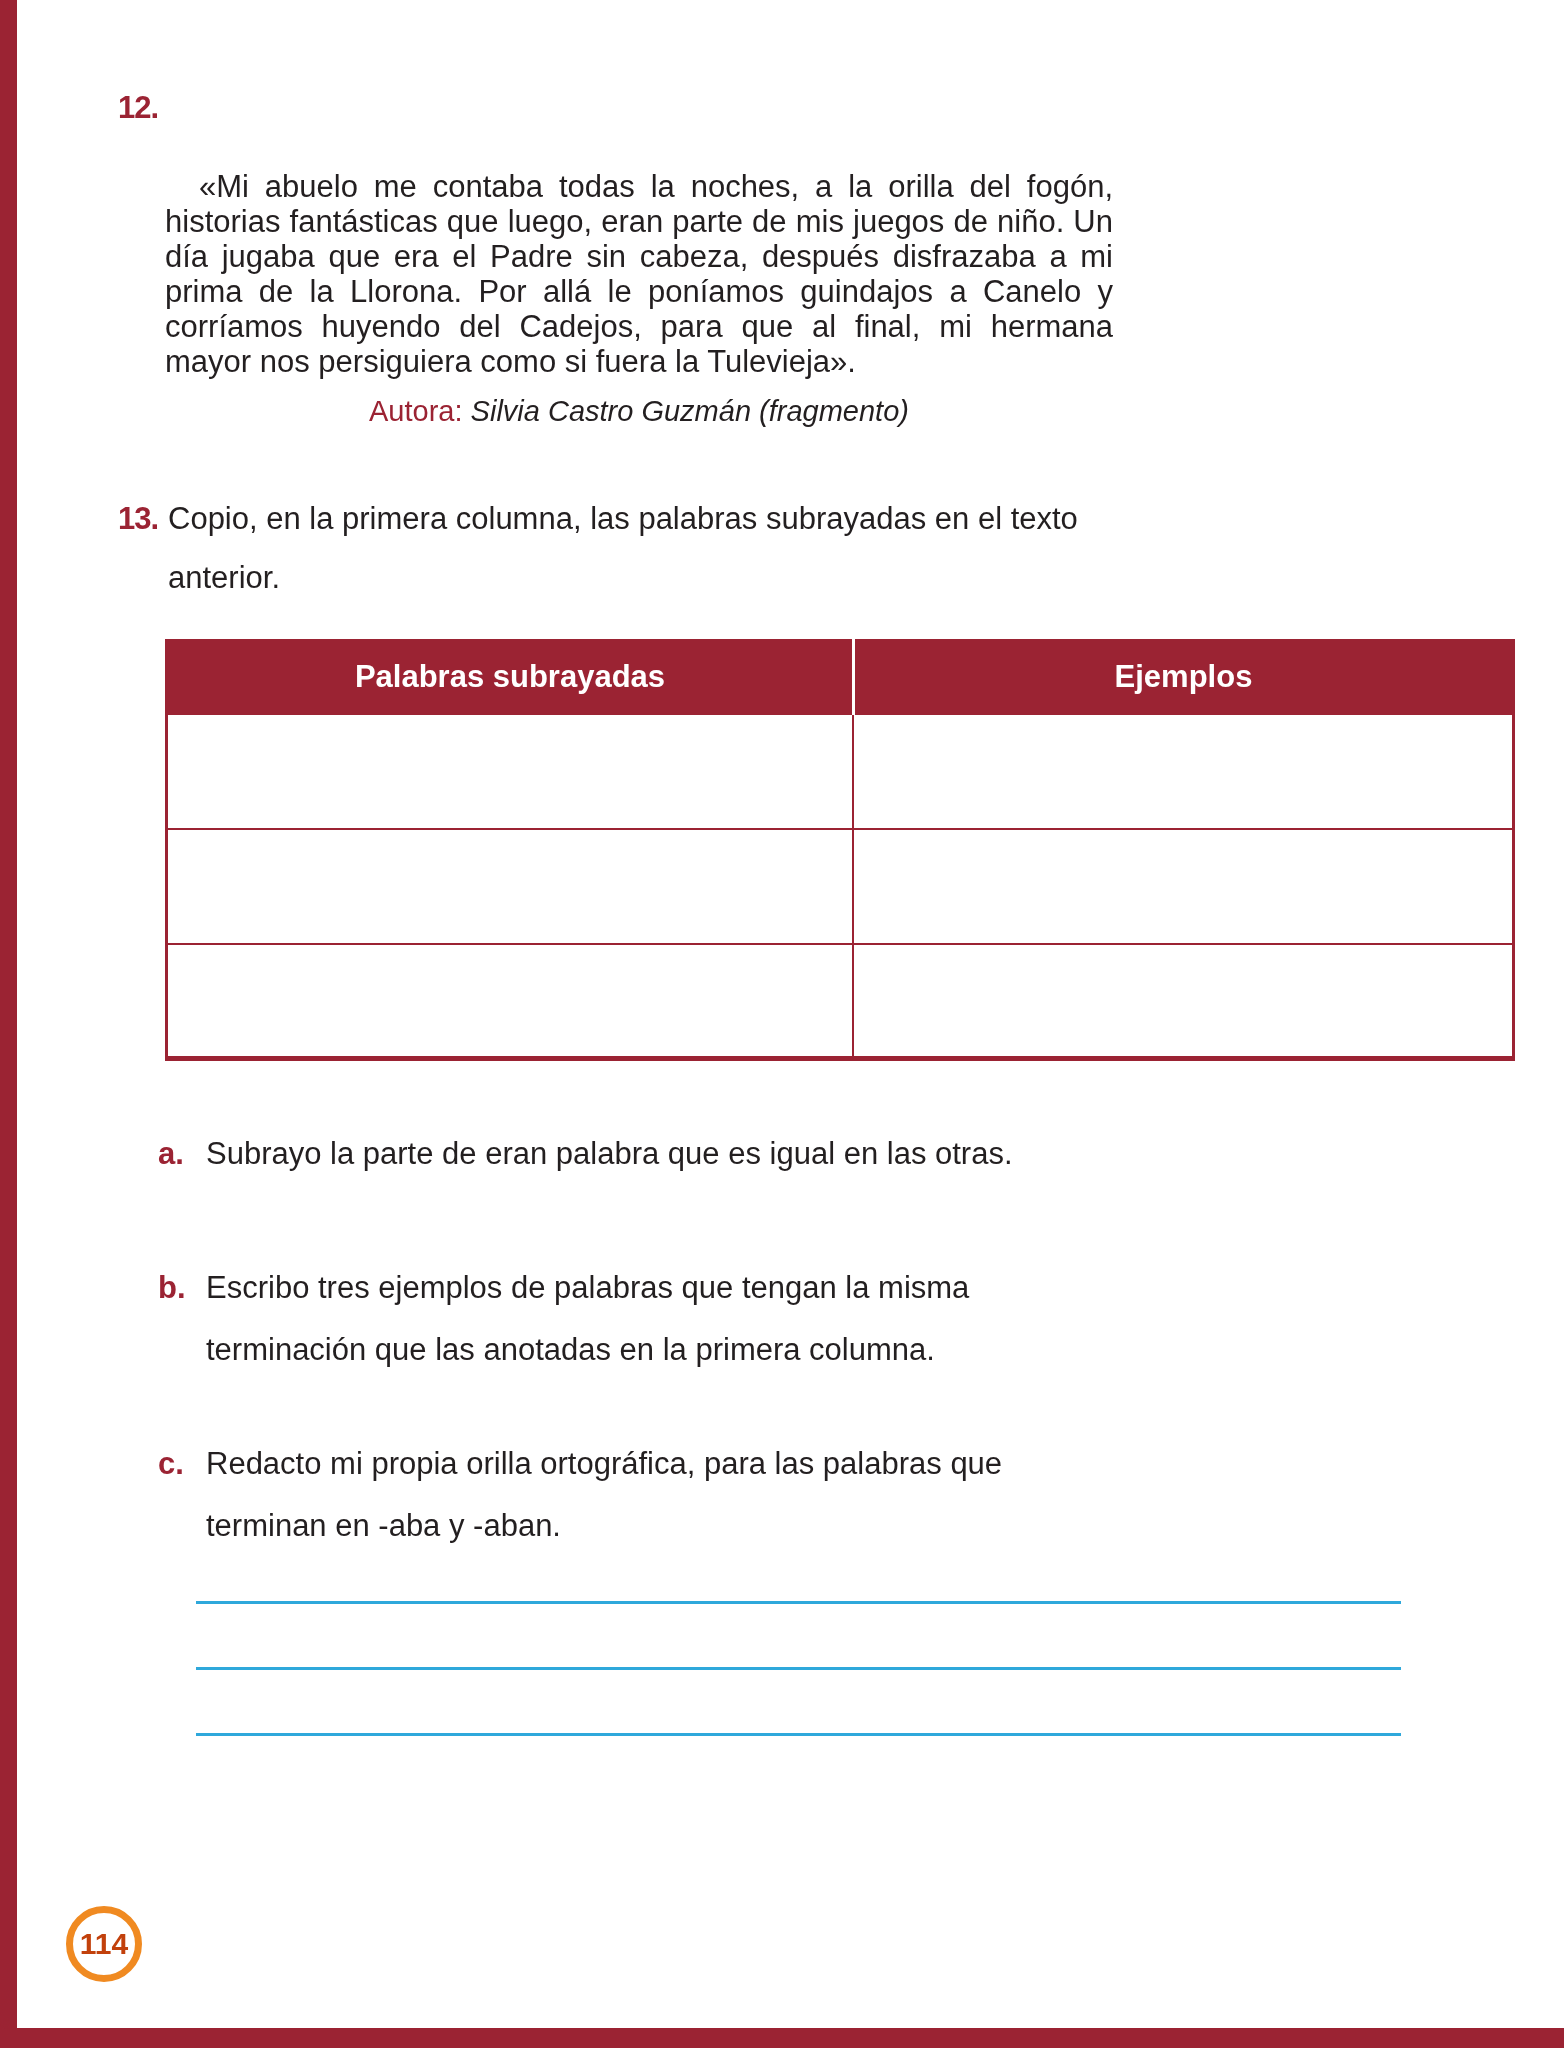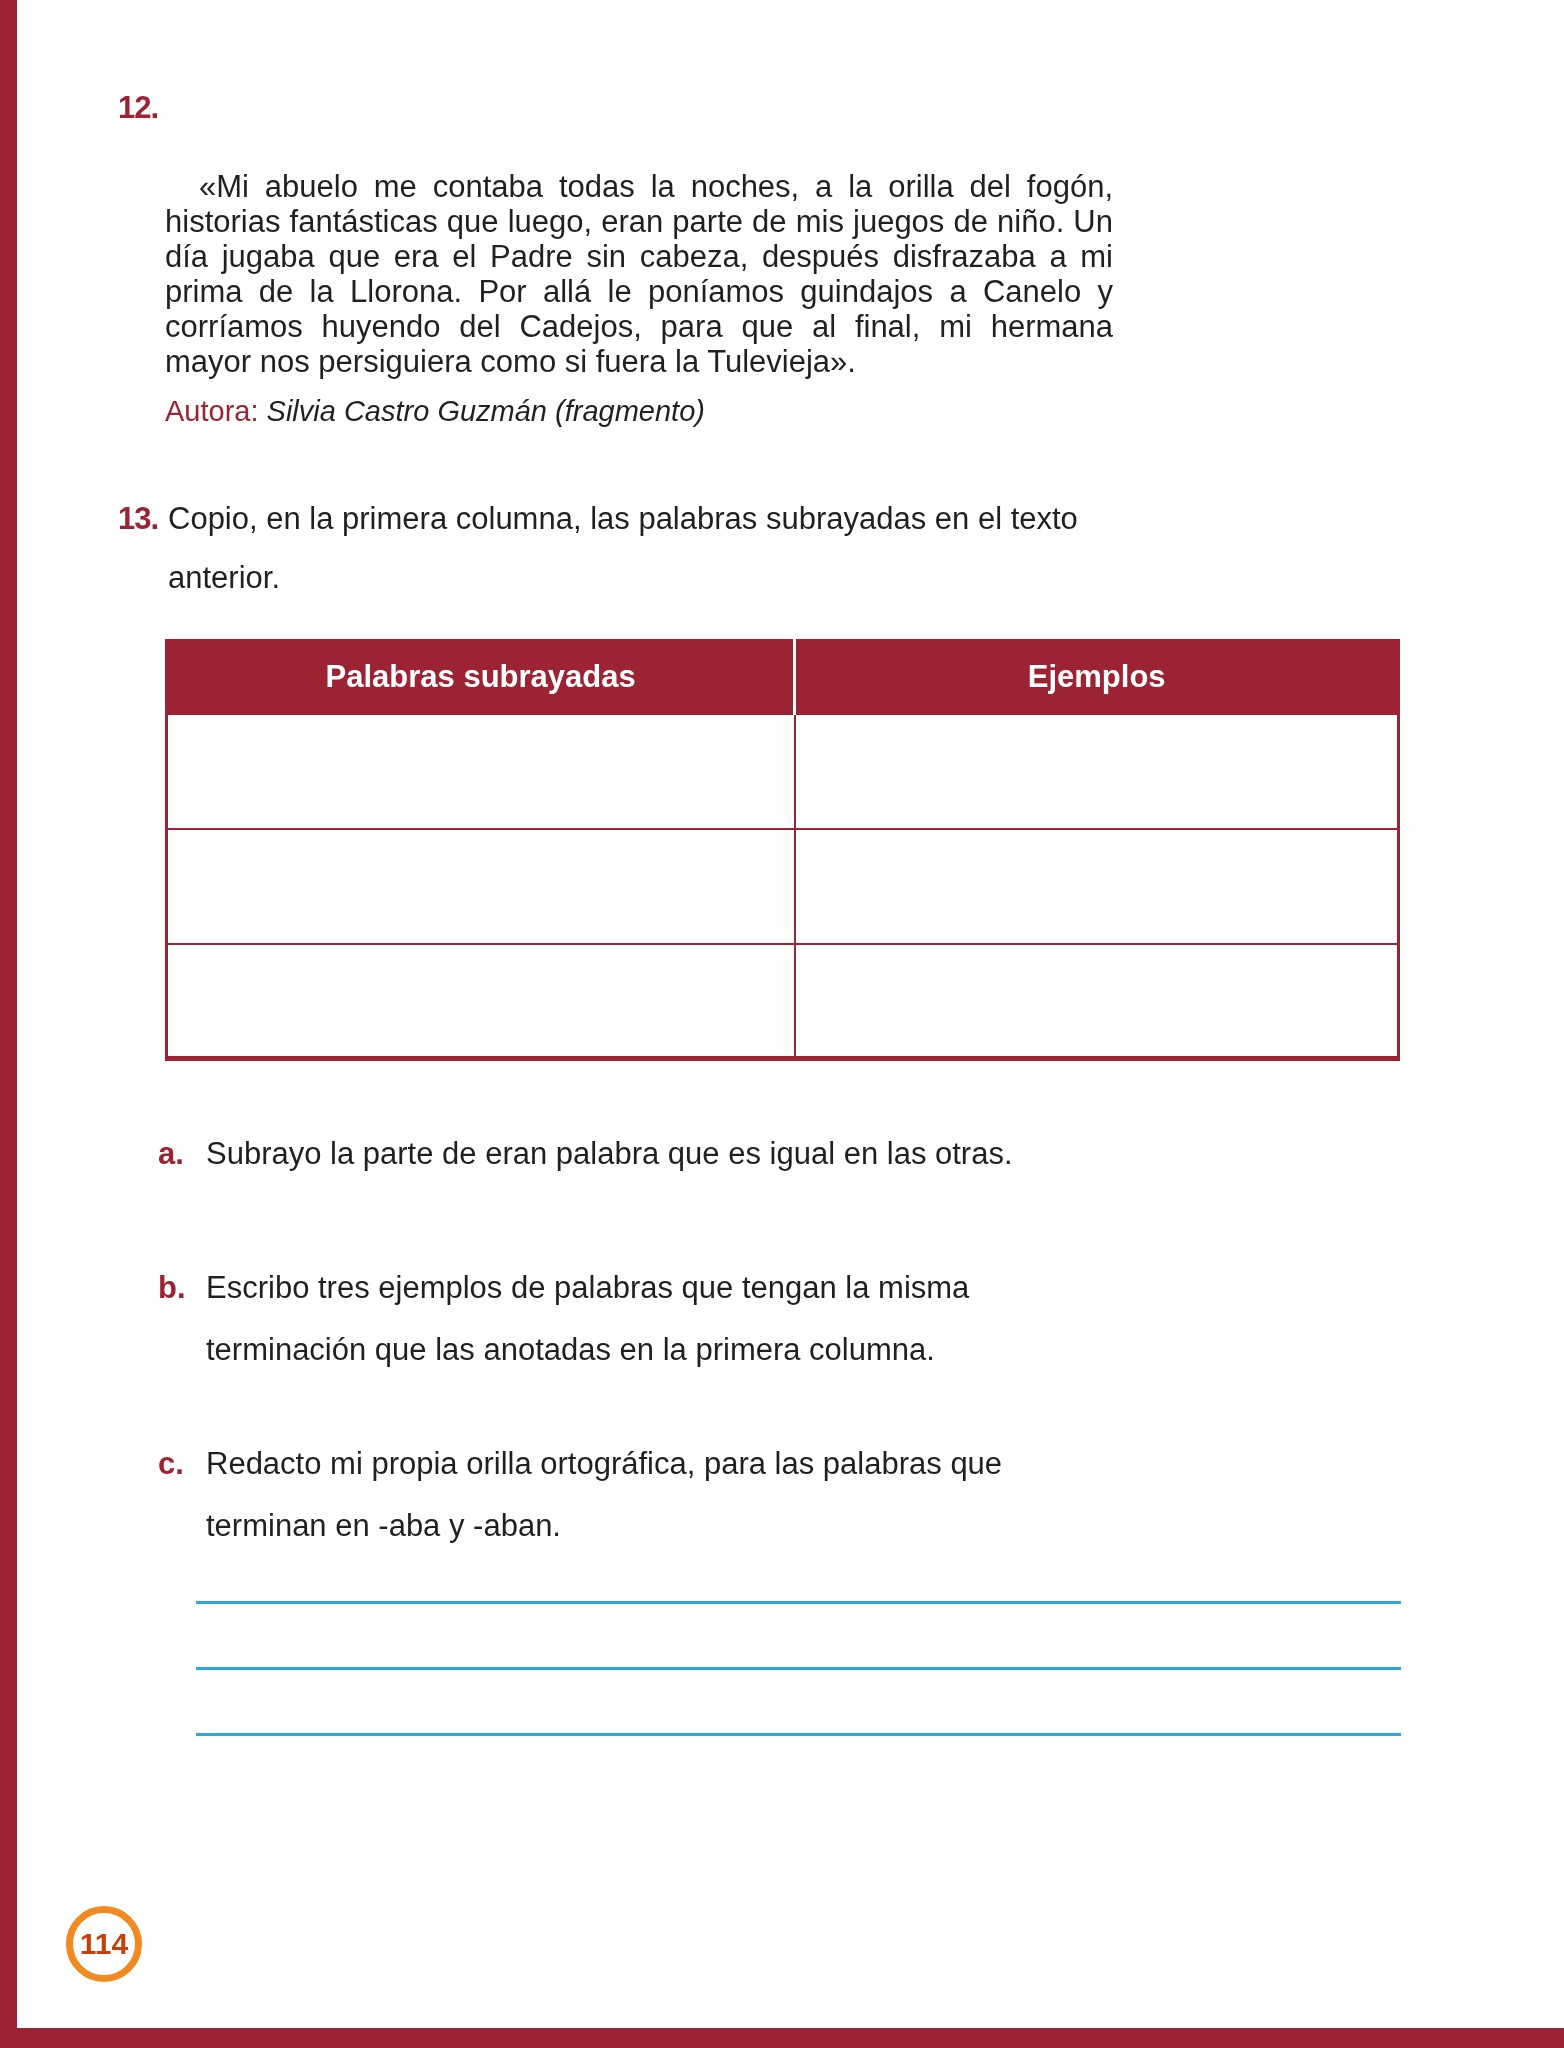--- a/index.html
+++ b/index.html
@@ -43,32 +43,32 @@
     margin: 32px 0 0 165px;
     width: 948px;
     font-size: 31px;
     line-height: 35px;
     text-align: justify;
     text-indent: 34px;
   }
   .attribution {
     margin: 12px 0 0 165px;
     width: 948px;
-    text-align: left;
+    text-align: center;
     font-size: 29px;
     line-height: 40px;
   }
   .attribution .author-label { color: #9B2333; }
   .attribution .author-name { font-style: italic; color: #231F20; }
 
   .ex13 { margin-top: 58px; }
 
   table.words-table {
     margin: 32px 16px 0 165px;
-    width: 1235px;
+    width: 1350px;
     border-collapse: collapse;
     table-layout: fixed;
   }
   table.words-table th {
     background: #9B2333;
     color: #ffffff;
     font-size: 31px;
     font-weight: 700;
     height: 73px;
     text-align: center;

